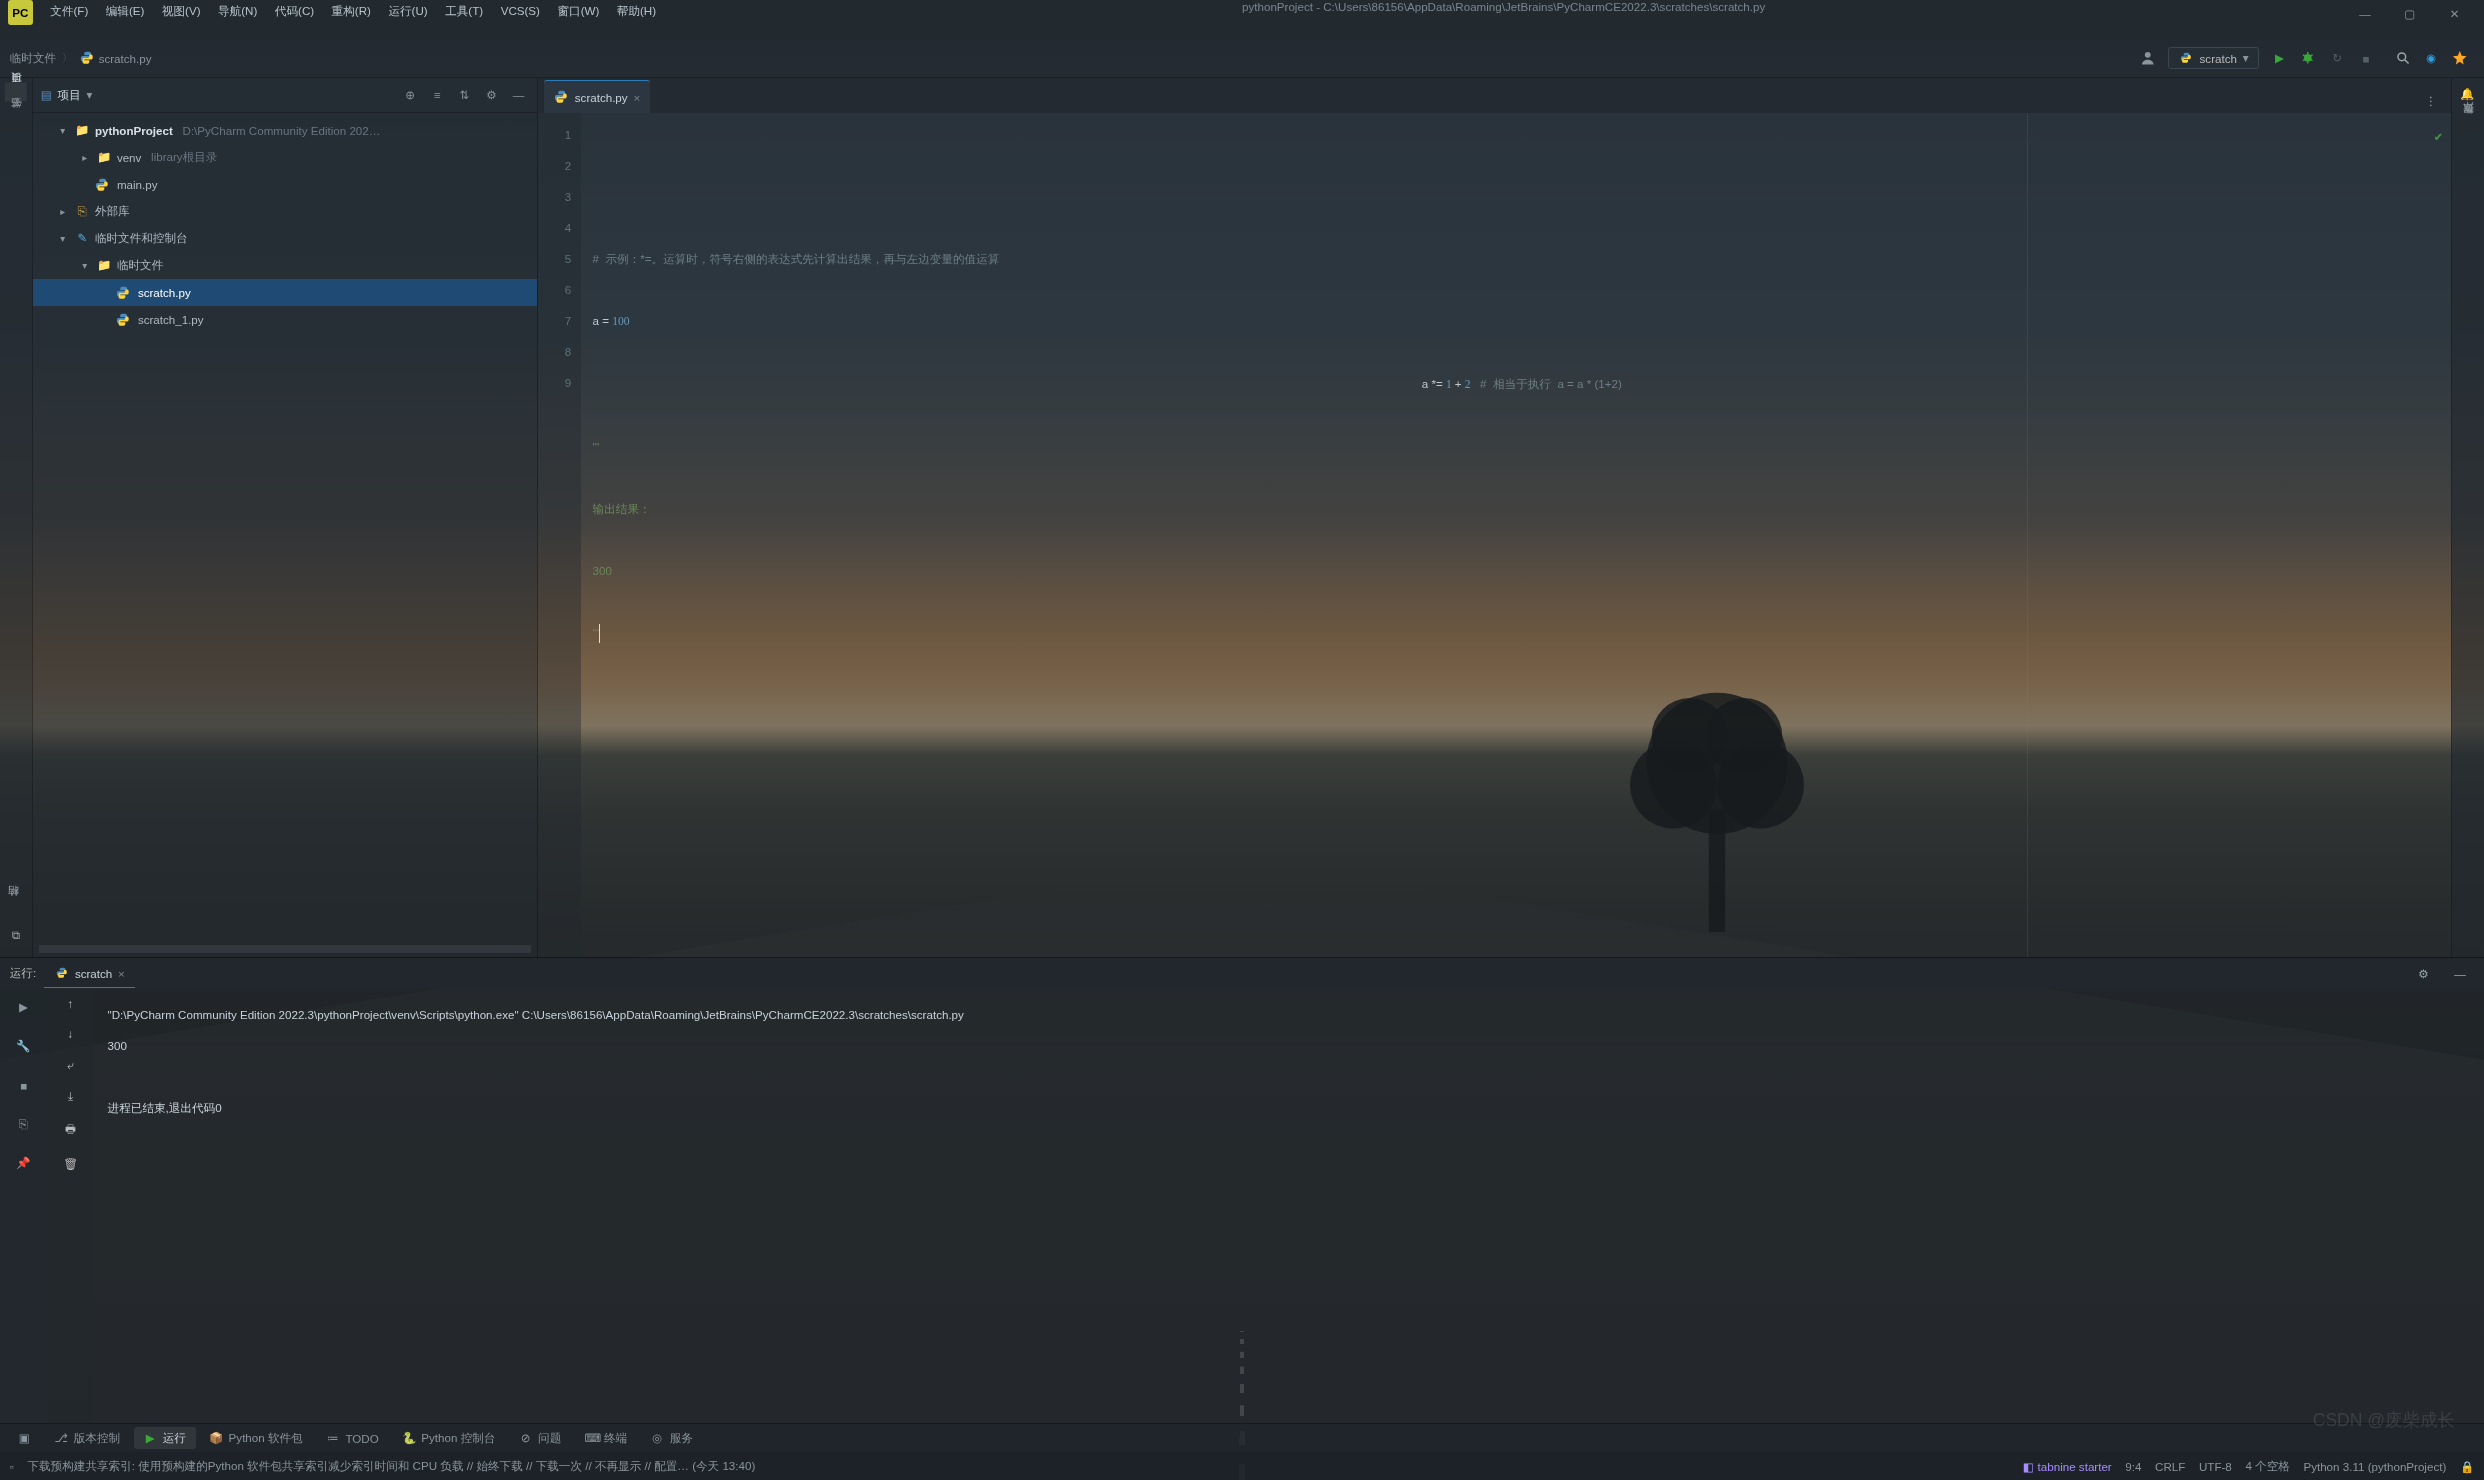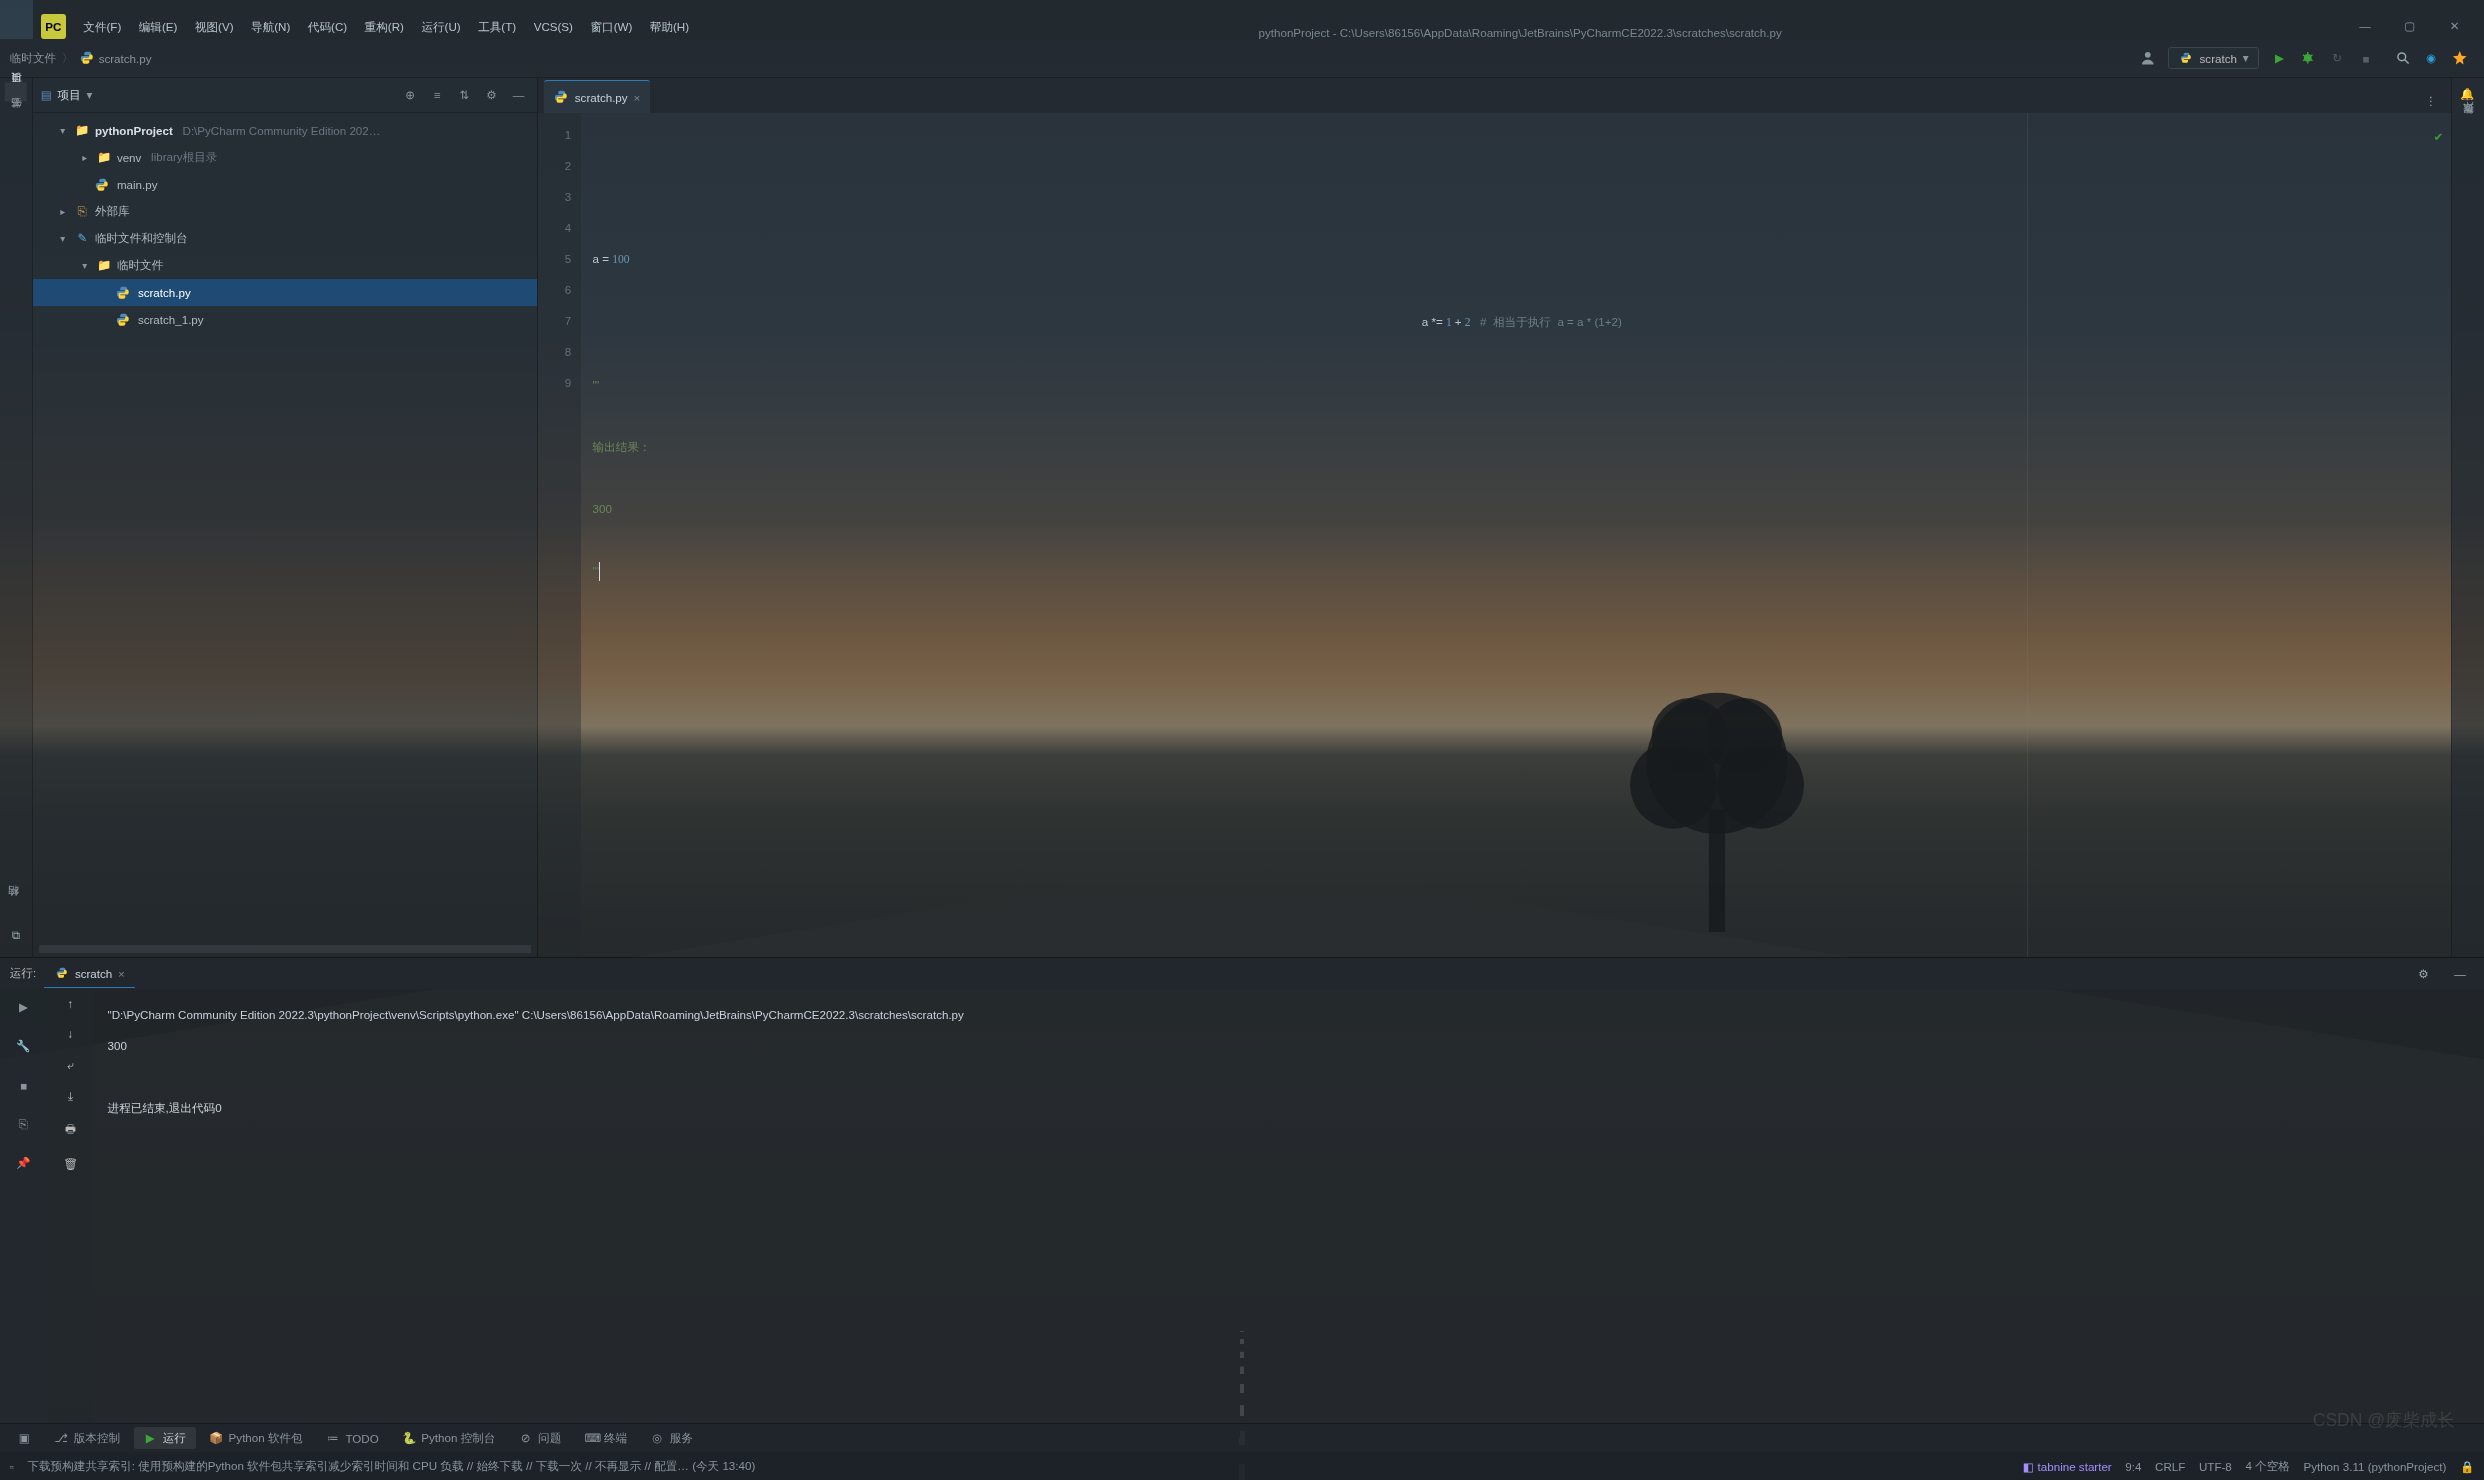--- a/index.html
+++ b/index.html
@@ -16,21 +16,21 @@
 .tree-silhouette svg { width: 100%; height: 100%; }
 .road { position: absolute; left: 0; right: 0; bottom: 0; height: 602px; z-index: 1;
   background: linear-gradient(to bottom, rgba(40,42,40,0) 0%, rgba(58,60,58,.4) 10%, rgba(70,72,70,.55) 30%, rgba(60,62,60,.65) 100%);
   clip-path: polygon(0 100%, 100% 100%, 100% 30%, 55% 0, 45% 0, 0 30%);
 }
 .lane { position: absolute; bottom: 0; left: 50%; width: 5.8px; height: 621px; background: repeating-linear-gradient(to top, rgba(220,220,200,.6) 0 39px, transparent 39px 87px); transform: translateX(-50%) perspective(582px) rotateX(62deg); transform-origin: bottom center; z-index: 2; }
 
 .ide { position: absolute; inset: 0; z-index: 10; display: flex; flex-direction: column; }
 
 
-.title-bar { height: 39px; background: rgba(34,40,46,.92); display: flex; align-items: flex-end; padding: 0 7.8px; color: #9aa; margin-left: 33px; }
+.title-bar { height: 39px; background: rgba(34,40,46,.92); display: flex; align-items: flex-start; padding: 0 7.8px; color: #9aa; }
 .app-icon { width: 25px; height: 25px; background: #c8c83c; border-radius: 2.9px; display: flex; align-items: center; justify-content: center; color: #000; font-weight: bold; margin-right: 9.7px; }
 .menu-bar { display: flex; gap: 1.9px; }
 .menu-item { padding: 3.9px 7.8px; cursor: pointer; color: #b8c4cc; }
 .title-text { flex: 1; text-align: center; color: #7a8690; font-size: 11.6px; }
 .window-controls { display: flex; gap: 1.9px; }
 .win-btn { width: 43px; height: 27px; display: flex; align-items: center; justify-content: center; color: #8a949c; cursor: pointer; }
 
 
 .nav-row { height: 39px; background: rgba(34,40,46,.88); display: flex; align-items: center; padding: 0 9.7px; border-bottom: 1px solid rgba(0,0,0,.25); }
 .breadcrumb { display: flex; align-items: center; gap: 5.8px; color: #8a949c; }
@@ -324,20 +324,21 @@
             <div>5</div>
             <div>6</div>
             <div>7</div>
             <div>8</div>
             <div>9</div>
           </div>
         <div class="code">
 <div class="code-right-margin"></div>
 <span class="editor-check">✔</span>
 <span style="display: block;"></span>
+<span class="c-comment" style="display: block;">#  示例：*=。运算时，符号右侧的表达式先计算出结果，再与左边变量的值运算</span>
 <span style="display: block;"><span>a </span><span>= </span><span class="c-num">100</span></span>
 <span style="display: block; text-align: center;"><span>a </span><span>*= </span><span class="c-num">1 </span><span>+ </span><span class="c-num">2</span><span class="c-comment">   #  相当于执行  a = a * (1+2)</span></span>
 <span class="c-str" style="display: block;">'''</span>
 <span class="c-str" style="display: block;">输出结果：</span>
 <span class="c-str" style="display: block;">300</span>
 <span style="display: block;"><span class="c-str">'''</span><span class="caret"></span></span>
         </div>
       </div>
     </div>
 

